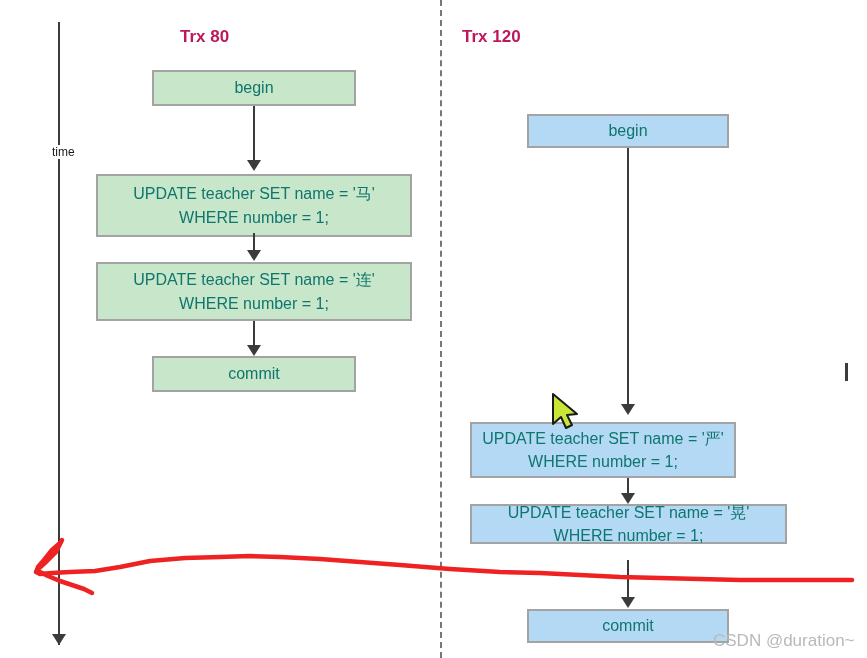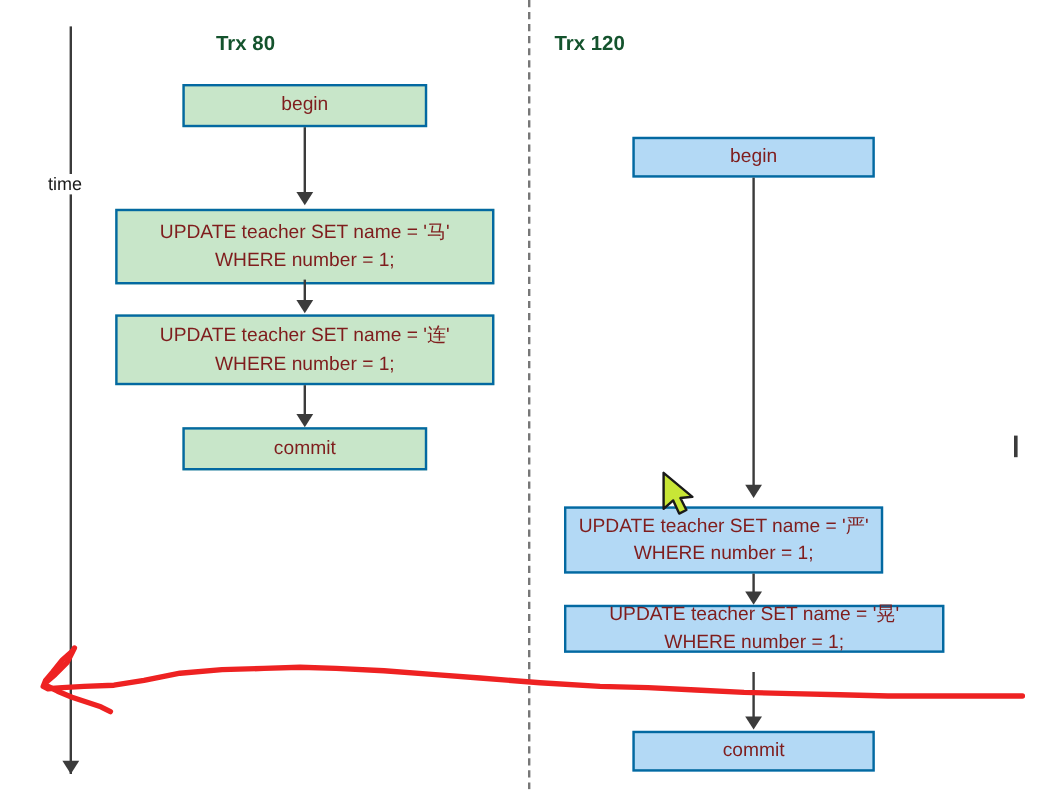--- a/index.html
+++ b/index.html
@@ -11,38 +11,38 @@
     position: relative;
     width: 867px;
     height: 658px;
     background: #ffffff;
     font-family: "Liberation Sans", sans-serif;
     overflow: hidden;
   }
   .box {
     position: absolute;
     box-sizing: border-box;
-    border: 2px solid #0369a1;
+    border: 2px solid #a3a3a3;
     display: flex;
     align-items: center;
     justify-content: center;
     text-align: center;
-    color: #7f1d1d;
+    color: #0f766e;
     font-size: 16px;
     line-height: 1.45;
     white-space: pre-line;
   }
   .box.green { background: #c8e6c9; }
   .box.blue  { background: #b3d9f5; }
 
   .lane-title {
     position: absolute;
     font-size: 17px;
     font-weight: bold;
-    color: #14532d;
+    color: #be185d;
     white-space: nowrap;
   }
 
   .vline {
     position: absolute;
     width: 2px;
     background: #3b3b3b;
   }
   .arrowhead {
     position: absolute;
@@ -55,24 +55,25 @@
 
   .divider {
     position: absolute;
     border-left: 2px dashed #777777;
     height: 100%;
     top: 0;
   }
 
   .time-label {
     position: absolute;
-    font-size: 15px;
+    font-size: 12px;
     color: #1a1a1a;
     background: #ffffff;
     padding: 0 2px;
+    margin-left: 12px;
   }
 
   .watermark {
     position: absolute;
     font-size: 17px;
     color: #b9b9b9;
     white-space: nowrap;
   }
 
   .edge-mark {
@@ -155,14 +156,15 @@
                L 700 579 L 740 580 L 780 580 L 820 580 L 852 580"></path>
       <path d="M 38 571 L 48 576 L 60 581 L 72 585 L 84 589 L 92 593"></path>
       <path d="M 62 540 L 56 552 L 46 562 L 38 569"></path>
     </g>
 
     <g>
       <path d="M 553 394 L 553 424 L 561 417 L 566 428 L 572 425 L 567 415 L 577 414 Z" fill="#c8e636" stroke="#1a1a1a" stroke-width="2" stroke-linejoin="round"></path>
     </g>
   </svg>
 
+  <div class="watermark" style="left:713px; top:631px;">CSDN @duration~</div>
 
 </div>
 
 </body></html>

